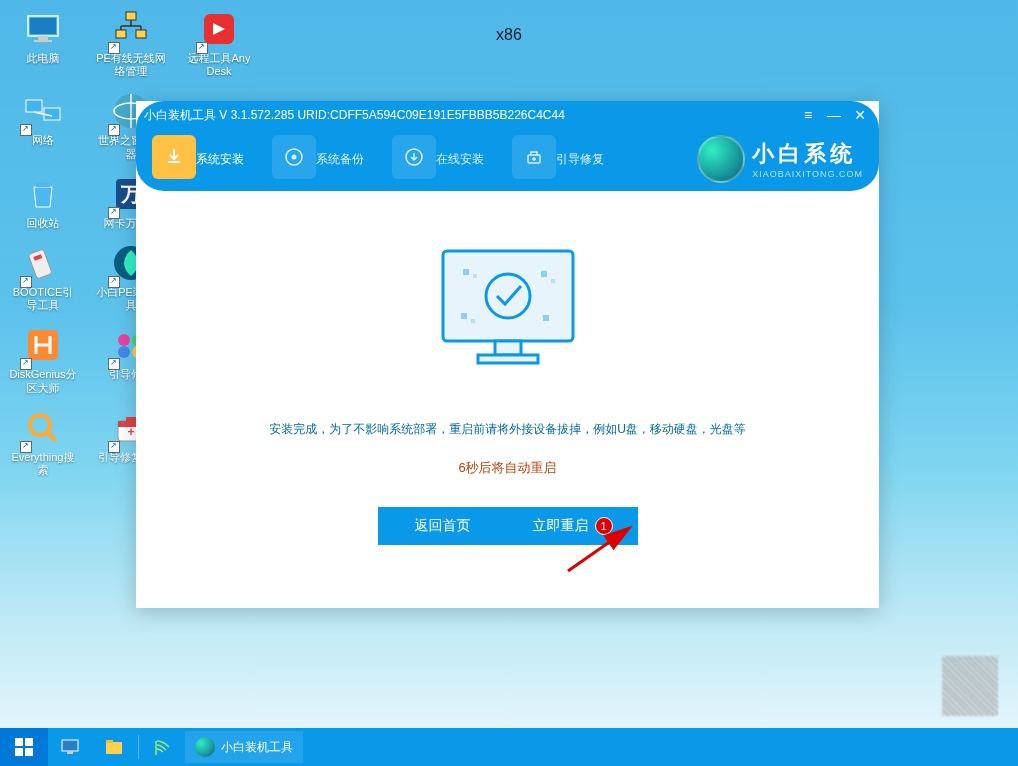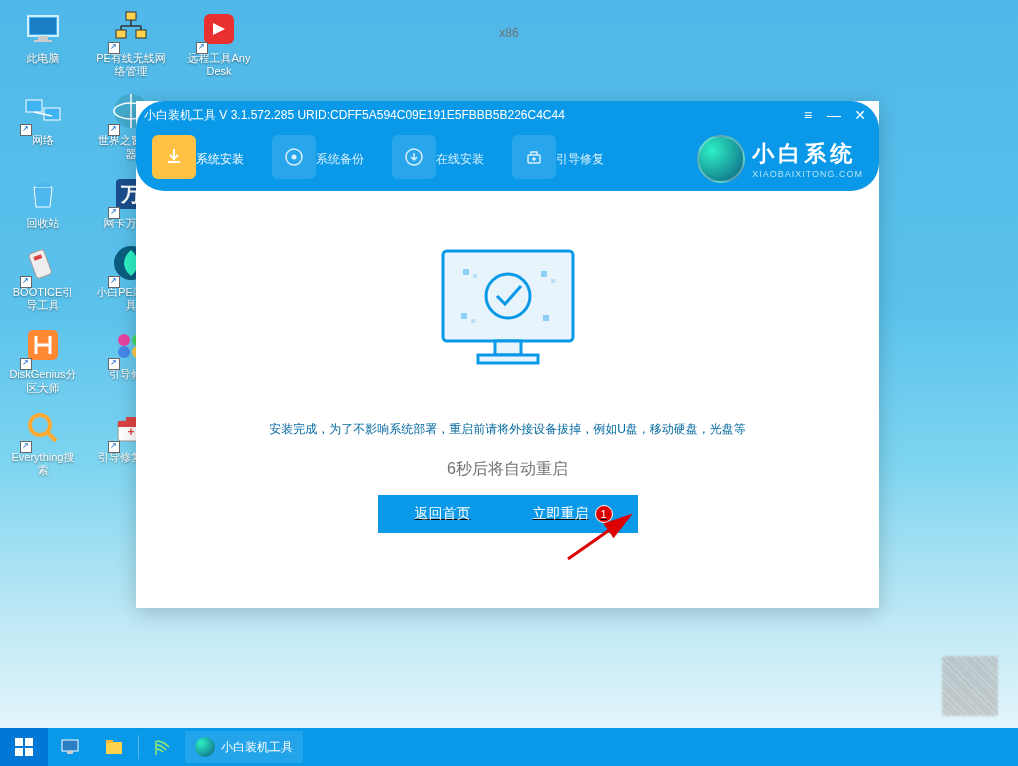--- a/index.html
+++ b/index.html
@@ -7,21 +7,21 @@
 
 .desktop-icons { position: absolute; top: 8px; left: 8px; }
 .icon-row { display: flex; gap: 18px; margin-bottom: 12px; }
 .desktop-icon { width: 70px; display: flex; flex-direction: column; align-items: center; cursor: pointer; }
 .desktop-icon .icon-box { width: 42px; height: 42px; display: flex; align-items: center; justify-content: center; margin-bottom: 2px; }
 .desktop-icon .label { color: white; font-size: 11px; text-align: center; line-height: 1.2; text-shadow: 0 1px 2px rgba(0,0,0,0.5); word-break: break-all; }
 .shortcut-arrow { position: absolute; bottom: -2px; left: -2px; width: 12px; height: 12px; background: white; border: 1px solid #666; }
 .shortcut-arrow::after { content: "↗"; font-size: 8px; position: absolute; top: -1px; left: 1px; color: #06c; }
 .icon-wrap { position: relative; }
 
-.x86-text { position: absolute; top: 26px; left: 50%; transform: translateX(-50%); color: #737373; font-size: 12px; }
+.x86-text { position: absolute; top: 26px; left: 50%; transform: translateX(-50%); color: #0f172a; font-size: 16px; }
 
 .window { position: absolute; top: 101px; left: 136px; width: 743px; height: 507px; background: white; display: flex; flex-direction: column; box-shadow: 0 4px 20px rgba(0,0,0,0.2); }
 .window-header { background: #0a99e8; color: white; padding: 0; border-radius: 28px; }
 .title-bar { display: flex; align-items: center; height: 28px; padding: 0 8px; font-size: 12px; }
 .title-bar .title-text { flex: 1; }
 .title-bar .wc { width: 22px; height: 22px; display: flex; align-items: center; justify-content: center; cursor: pointer; font-size: 14px; margin-left: 4px; }
 .nav-row { display: flex; align-items: center; padding: 6px 16px 8px 16px; }
 .nav-item { display: flex; flex-direction: row; align-items: center; margin-right: 28px; cursor: pointer; opacity: 0.85; }
 .nav-item.active { opacity: 1; }
 .nav-icon-box { width: 44px; height: 44px; border-radius: 6px; display: flex; align-items: center; justify-content: center; margin-bottom: 4px; }
@@ -30,22 +30,22 @@
 .nav-label { color: white; font-size: 12px; }
 .brand { margin-left: auto; display: flex; align-items: center; gap: 7px; }
 .brand-circle { width: 48px; height: 48px; border-radius: 50%; background: radial-gradient(circle at 30% 30%, #2ef0c4, #0a5d80); border: 2px solid rgba(255,255,255,0.3); }
 .brand-text { display: flex; flex-direction: column; }
 .brand-title { color: white; font-size: 22px; font-weight: bold; letter-spacing: 4px; }
 .brand-sub { color: rgba(255,255,255,0.7); font-size: 9px; letter-spacing: 1px; }
 
 .window-body { flex: 1; background: white; display: flex; flex-direction: column; align-items: center; padding-top: 50px; }
 .monitor-svg { margin-bottom: 40px; }
 .msg1 { color: #0369a1; font-size: 12px; margin-bottom: 21px; }
-.msg2 { color: #737373; font-size: 16px; margin-bottom: 15px; }
-.button-row { display: flex; position: relative; text-decoration: underline; }
+.msg2 { color: #c2410c; font-size: 13px; margin-bottom: 30px; }
+.button-row { display: flex; position: relative; }
 .btn { width: 130px; height: 38px; background: #0a99e8; color: white; border: none; font-size: 14px; cursor: pointer; display: flex; align-items: center; justify-content: center; }
 .badge-1 { width: 18px; height: 18px; border-radius: 50%; background: #d00; color: white; font-size: 11px; display: inline-flex; align-items: center; justify-content: center; margin-left: 6px; border: 1px solid white; }
 .arrow-pointer { position: absolute; top: 14px; left: 180px; pointer-events: none; }
 
 .taskbar { position: absolute; bottom: 0; left: 0; right: 0; height: 38px; background: #0a99e8; display: flex; align-items: center; }
 .start-btn { width: 48px; height: 38px; background: #0078d7; display: flex; align-items: center; justify-content: center; cursor: pointer; }
 .tb-item { width: 44px; height: 38px; display: flex; align-items: center; justify-content: center; cursor: pointer; }
 .tb-divider { width: 1px; height: 24px; background: rgba(255,255,255,0.3); margin: 0 2px; }
 .tb-app { height: 32px; display: flex; align-items: center; padding: 0 10px; color: white; font-size: 12px; background: rgba(255,255,255,0.1); cursor: pointer; }
 .tb-app .app-icon { width: 20px; height: 20px; border-radius: 50%; background: radial-gradient(circle at 30% 30%, #2ef0c4, #0a5d80); margin-right: 6px; }

